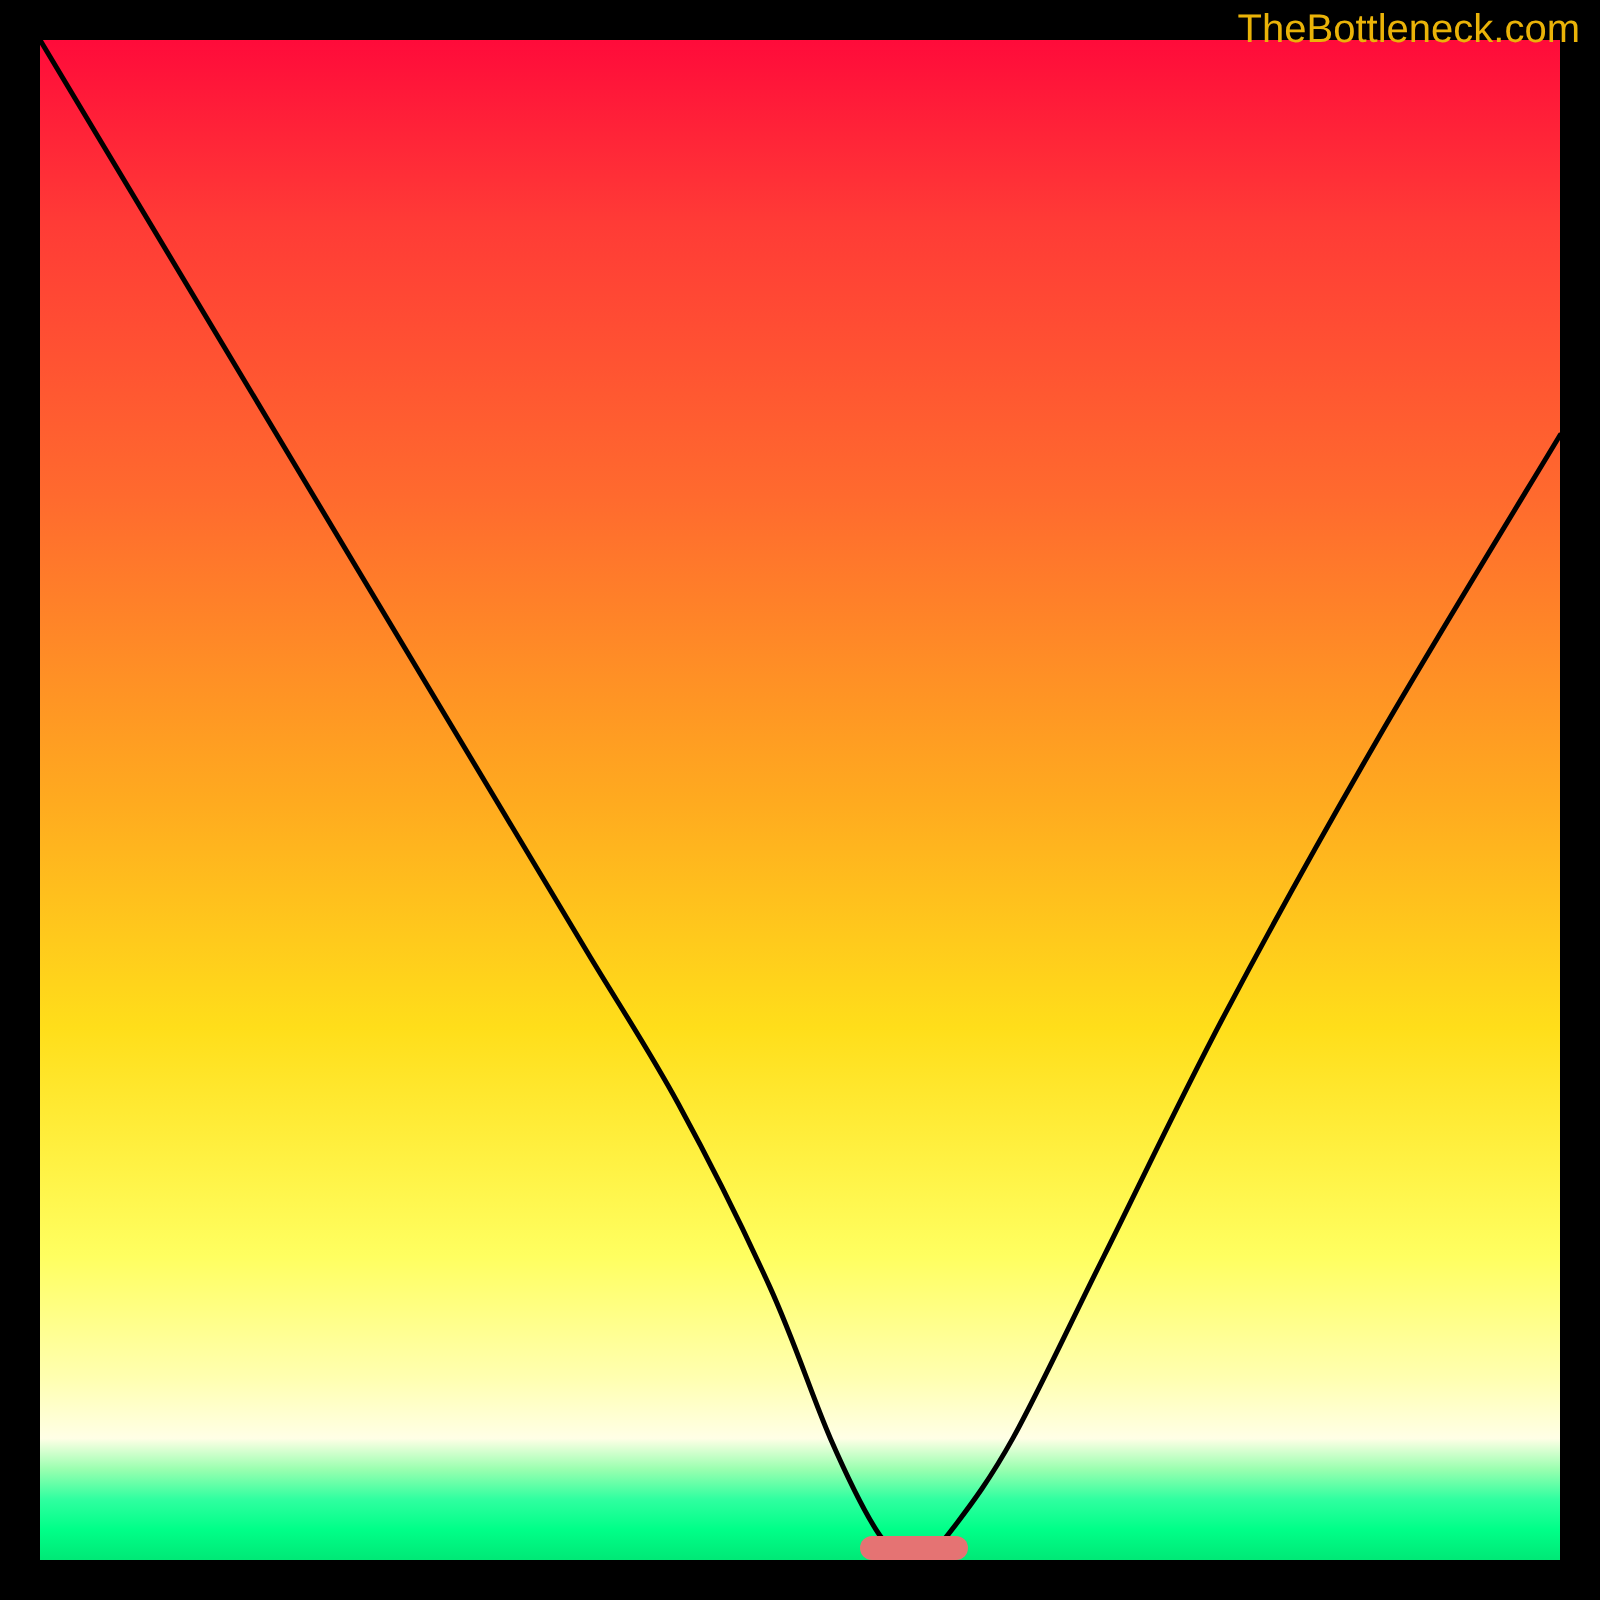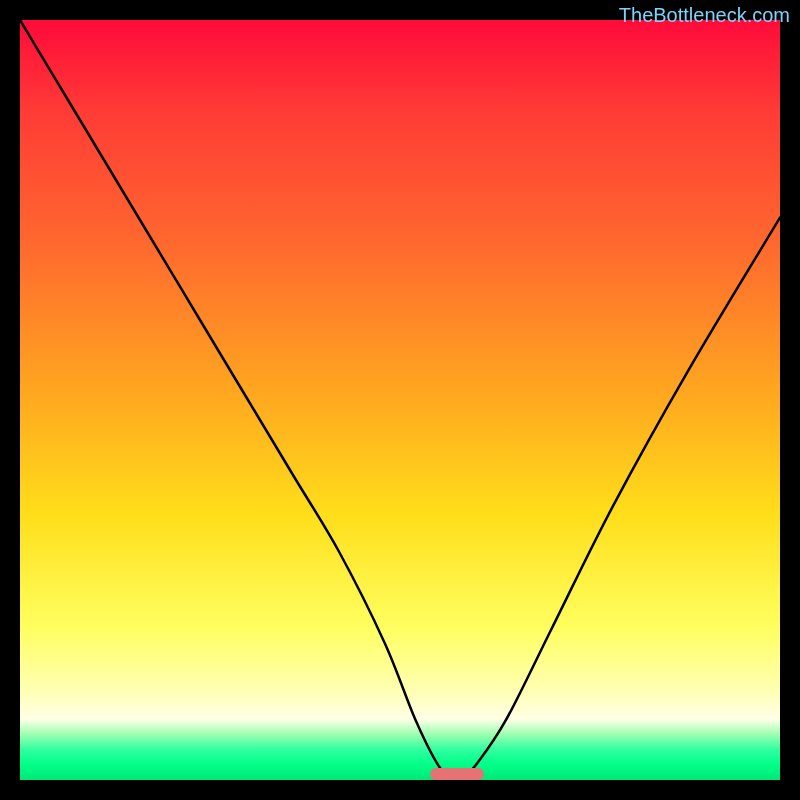--- a/index.html
+++ b/index.html
@@ -44,21 +44,21 @@
       #9bffb0 94%,
       #30ffa0 96%,
       #00ff88 98%,
       #00e876 100%
     );
   }
   .watermark {
     position: absolute;
     top: 4px;
     right: 10px;
-    color: #7dd3fc;
+    color: #eab308;
     font-size: 20px;
     font-weight: 500;
     z-index: 10;
   }
   svg.curve {
     position: absolute;
     left: 0;
     top: 0;
     width: 760px;
     height: 760px;

